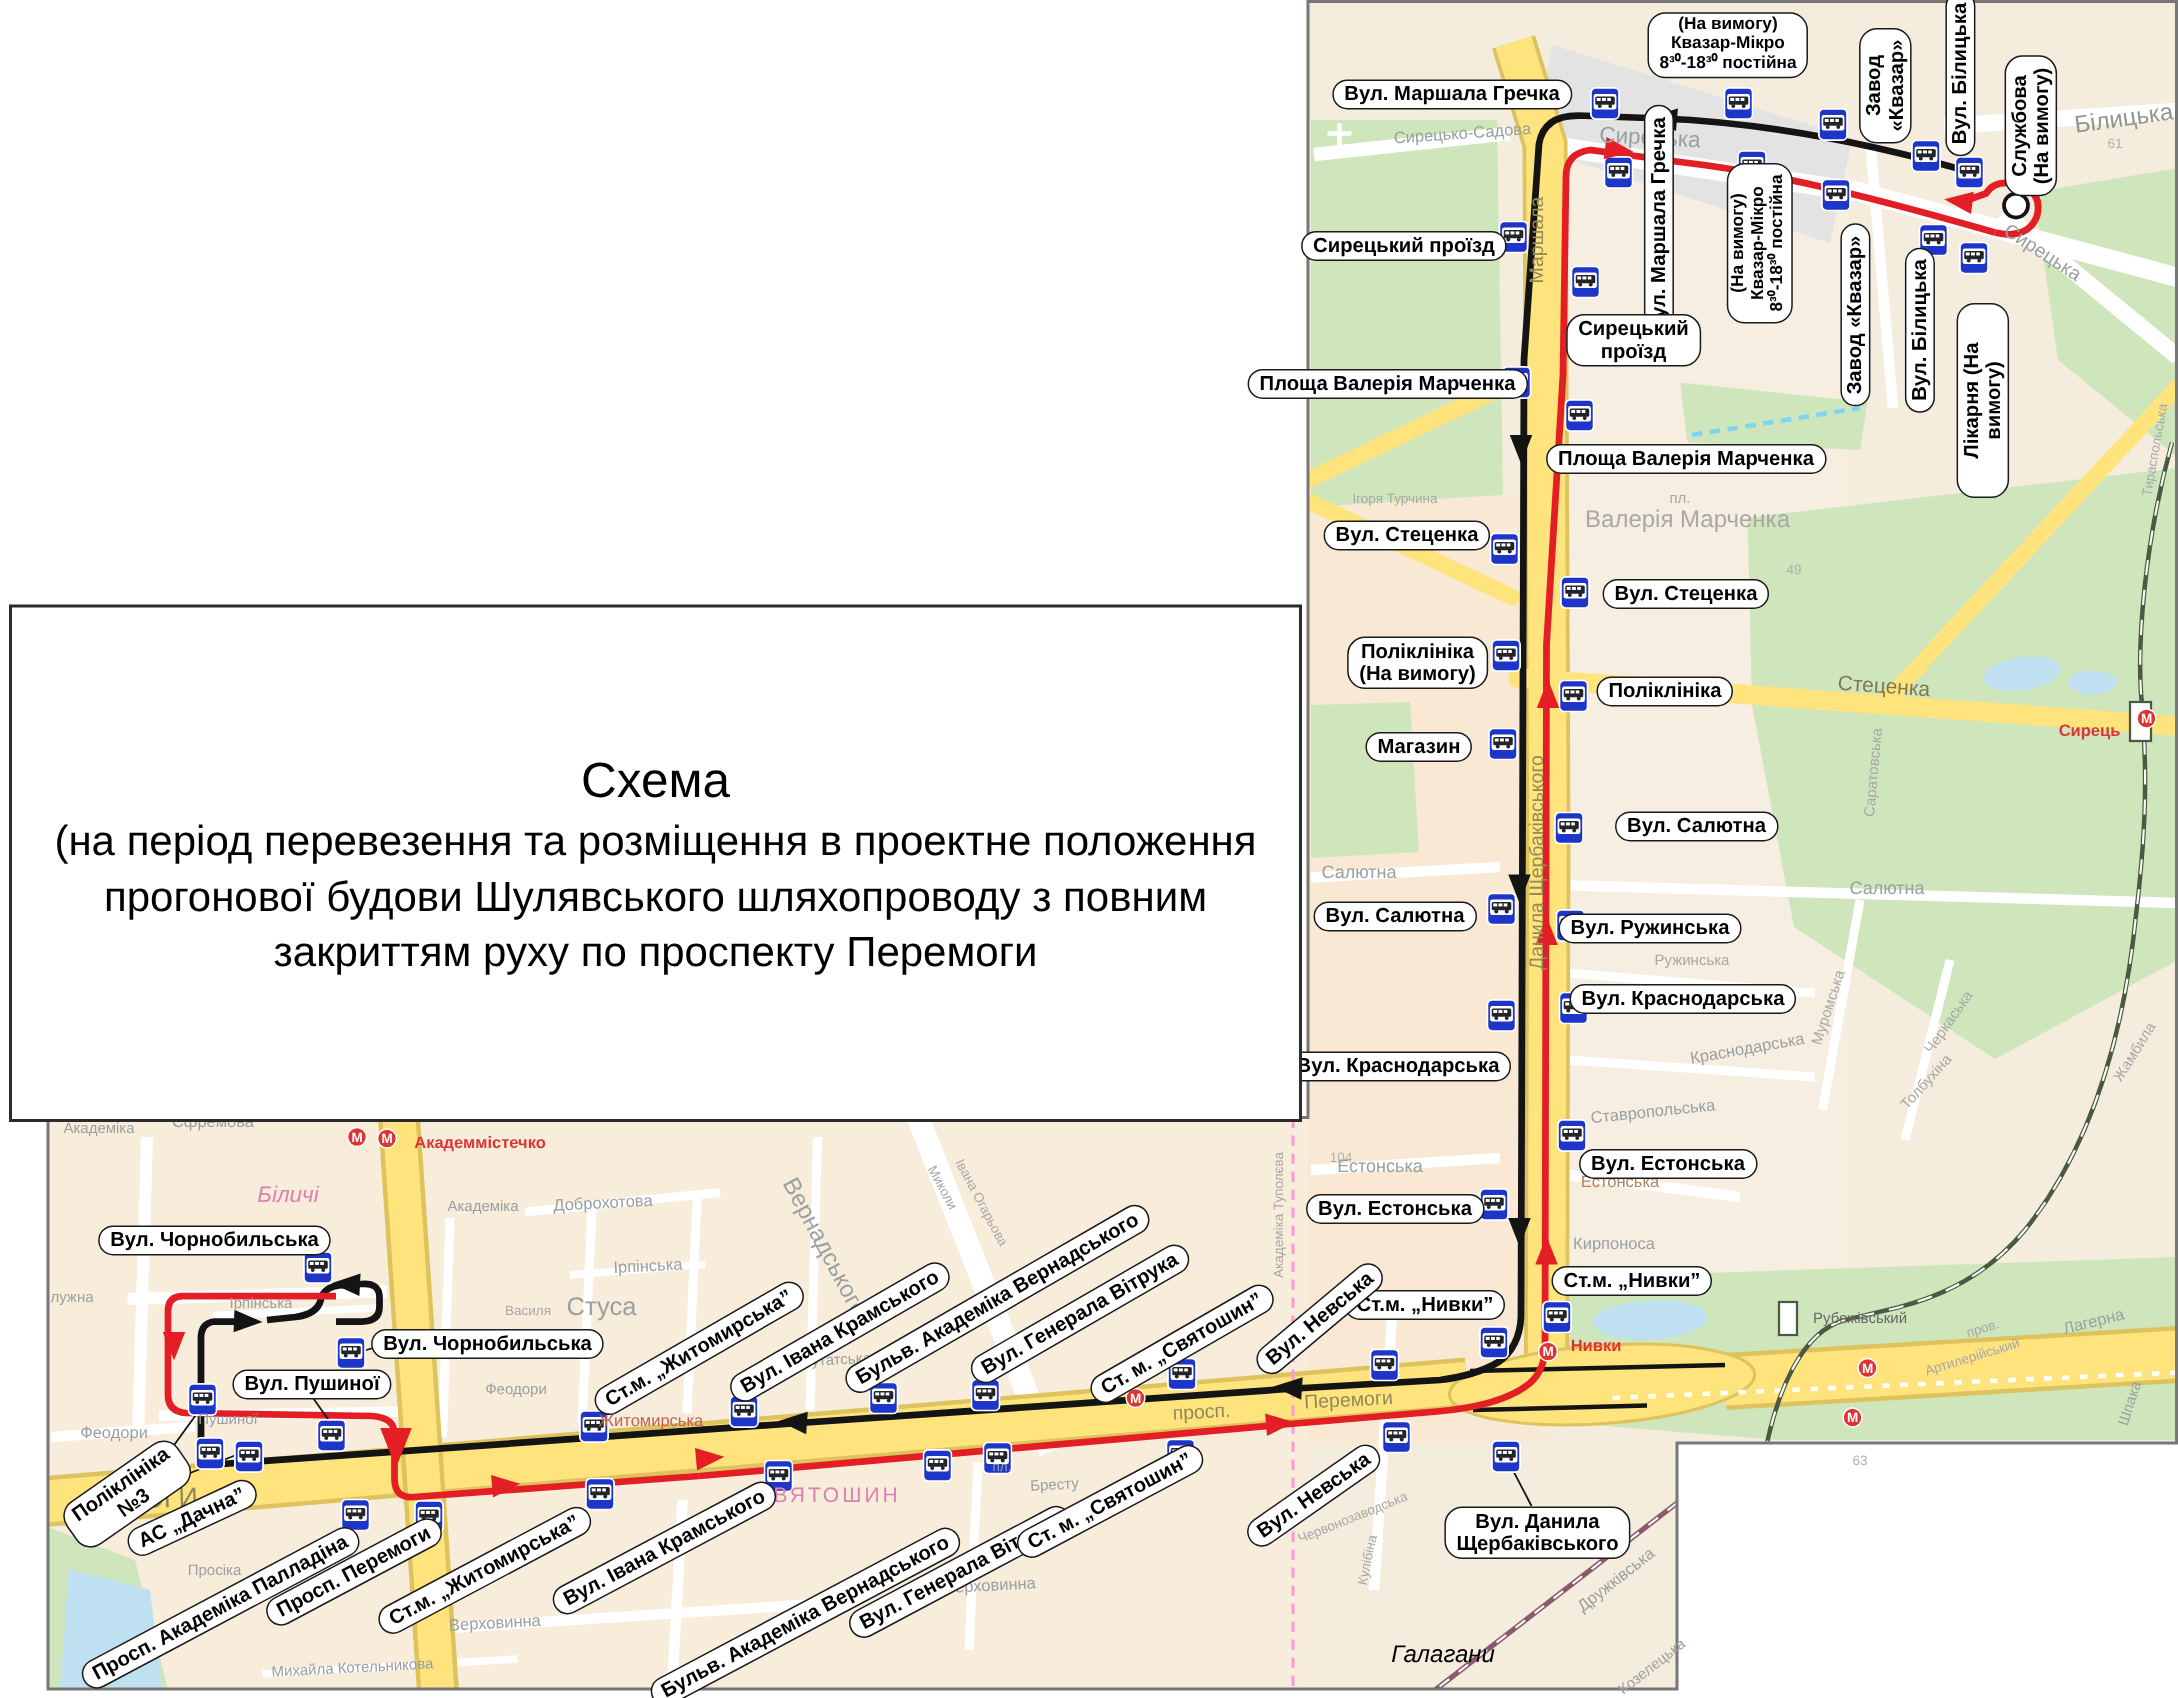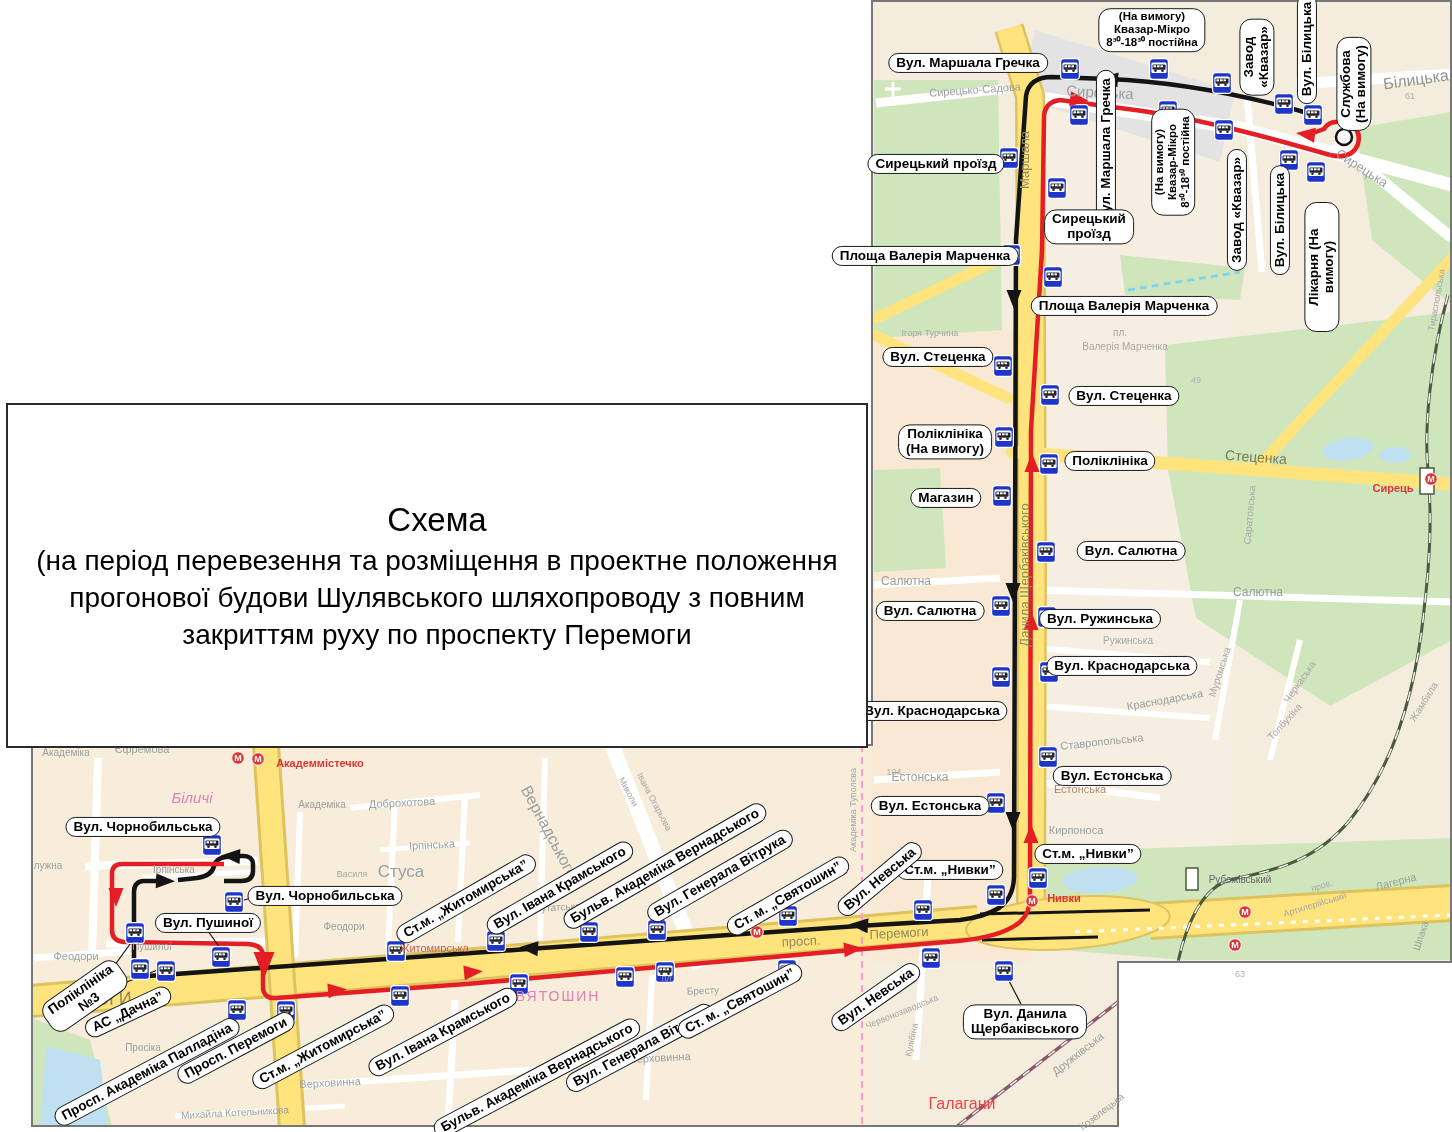--- a/index.html
+++ b/index.html
@@ -254,21 +254,21 @@
   <div id="streets-layer">
       <div class="mtext" style="left: 975px; top: 90px; transform: translate(-50%, -50%) rotate(-4deg); font-size: 11px; color: rgb(154, 160, 160);">Сирецько-Садова</div>
       <div class="mtext" style="left: 1100px; top: 92px; transform: translate(-50%, -50%) rotate(3deg); font-size: 15px; color: rgb(154, 160, 160);">Сирецька</div>
       <div class="mtext" style="left: 1362px; top: 168px; transform: translate(-50%, -50%) rotate(33deg); font-size: 13px; color: rgb(154, 160, 160);">Сирецька</div>
       <div class="mtext" style="left: 1416px; top: 80px; transform: translate(-50%, -50%) rotate(-8deg); font-size: 16px; color: rgb(143, 150, 143);">Білицька</div>
       <div class="mtext" style="left: 1024px; top: 160px; transform: translate(-50%, -50%) rotate(-90deg); font-size: 13px; color: rgb(143, 138, 90);">Маршала</div>
       <div class="mtext" style="left: 1024px; top: 575px; transform: translate(-50%, -50%) rotate(-90deg); font-size: 13px; color: rgb(143, 138, 90);">Данила Щербаківського</div>
       <div class="mtext" style="left: 1256px; top: 457px; transform: translate(-50%, -50%) rotate(4deg); font-size: 14px; color: rgb(125, 122, 78);">Стеценка</div>
       <div class="mtext" style="left: 930px; top: 333px; transform: translate(-50%, -50%) rotate(0deg); font-size: 9px; color: rgb(168, 168, 168);">Ігоря Турчина</div>
       <div class="mtext" style="left: 1120px; top: 333px; transform: translate(-50%, -50%) rotate(0deg); font-size: 10px; color: rgb(168, 168, 168);">пл.</div>
-      <div class="mtext" style="left: 1125px; top: 347px; transform: translate(-50%, -50%) rotate(0deg); font-size: 10px; color: rgb(168, 168, 168);">Валерія Марченка</div>
+      <div class="mtext" style="left: 1125px; top: 347px; transform: translate(-50%, -50%) rotate(0deg); font-size: 16px; color: rgb(168, 168, 168);">Валерія Марченка</div>
       <div class="mtext" style="left: 906px; top: 581px; transform: translate(-50%, -50%) rotate(0deg); font-size: 12px; color: rgb(154, 160, 160);">Салютна</div>
       <div class="mtext" style="left: 1258px; top: 592px; transform: translate(-50%, -50%) rotate(0deg); font-size: 12px; color: rgb(154, 160, 160);">Салютна</div>
       <div class="mtext" style="left: 1250px; top: 515px; transform: translate(-50%, -50%) rotate(-85deg); font-size: 10px; color: rgb(168, 168, 168);">Саратовська</div>
       <div class="mtext" style="left: 1128px; top: 641px; transform: translate(-50%, -50%) rotate(0deg); font-size: 10px; color: rgb(168, 168, 168);">Ружинська</div>
       <div class="mtext" style="left: 1165px; top: 700px; transform: translate(-50%, -50%) rotate(-10deg); font-size: 11px; color: rgb(154, 160, 160);">Краснодарська</div>
       <div class="mtext" style="left: 1102px; top: 742px; transform: translate(-50%, -50%) rotate(-6deg); font-size: 11px; color: rgb(154, 160, 160);">Ставропольська</div>
       <div class="mtext" style="left: 920px; top: 777px; transform: translate(-50%, -50%) rotate(0deg); font-size: 12px; color: rgb(154, 160, 160);">Естонська</div>
       <div class="mtext" style="left: 1080px; top: 789px; transform: translate(-50%, -50%) rotate(0deg); font-size: 11px; color: rgb(181, 130, 90);">Естонська</div>
       <div class="mtext" style="left: 1076px; top: 830px; transform: translate(-50%, -50%) rotate(0deg); font-size: 11px; color: rgb(154, 160, 160);">Кирпоноса</div>
       <div class="mtext" style="left: 1064px; top: 898px; transform: translate(-50%, -50%) rotate(0deg); font-size: 11px; color: rgb(224, 52, 52); font-weight: bold;">Нивки</div>
@@ -308,21 +308,21 @@
       <div class="mtext" style="left: 660px; top: 1058px; transform: translate(-50%, -50%) rotate(-3deg); font-size: 11px; color: rgb(154, 160, 160);">Верховинна</div>
       <div class="mtext" style="left: 235px; top: 1113px; transform: translate(-50%, -50%) rotate(-3deg); font-size: 10px; color: rgb(154, 160, 160);">Михайла Котельникова</div>
       <div class="mtext" style="left: 143px; top: 1048px; transform: translate(-50%, -50%) rotate(0deg); font-size: 10px; color: rgb(154, 160, 160);">Просіка</div>
       <div class="mtext" style="left: 76px; top: 956px; transform: translate(-50%, -50%) rotate(0deg); font-size: 11px; color: rgb(154, 160, 160);">Феодори</div>
       <div class="mtext" style="left: 344px; top: 927px; transform: translate(-50%, -50%) rotate(0deg); font-size: 10px; color: rgb(154, 160, 160);">Феодори</div>
       <div class="mtext" style="left: 152px; top: 947px; transform: translate(-50%, -50%) rotate(0deg); font-size: 10px; color: rgb(154, 160, 160);">Пушиної</div>
       <div class="mtext" style="left: 174px; top: 870px; transform: translate(-50%, -50%) rotate(0deg); font-size: 10px; color: rgb(154, 160, 160);">Ірпінська</div>
       <div class="mtext" style="left: 48px; top: 866px; transform: translate(-50%, -50%) rotate(0deg); font-size: 10px; color: rgb(154, 160, 160);">лужна</div>
       <div class="mtext" style="left: 703px; top: 991px; transform: translate(-50%, -50%) rotate(-3deg); font-size: 10px; color: rgb(154, 160, 160);">Бресту</div>
       <div class="mtext" style="left: 668px; top: 978px; transform: translate(-50%, -50%) rotate(0deg); font-size: 9px; color: rgb(154, 160, 160);">пл.</div>
-      <div class="mtext" style="left: 962px; top: 1104px; transform: translate(-50%, -50%) rotate(0deg); font-size: 16px; color: #ef4444; ">Галагани</div>
+      <div class="mtext" style="left: 962px; top: 1104px; transform: translate(-50%, -50%) rotate(0deg); font-size: 16px; color: #000000; font-style: italic;">Галагани</div>
       <div class="mtext" style="left: 902px; top: 1012px; transform: translate(-50%, -50%) rotate(-22deg); font-size: 9px; color: rgb(168, 168, 168);">Червонозаводська</div>
       <div class="mtext" style="left: 912px; top: 1040px; transform: translate(-50%, -50%) rotate(-78deg); font-size: 9px; color: rgb(168, 168, 168);">Кулібіна</div>
       <div class="mtext" style="left: 1078px; top: 1054px; transform: translate(-50%, -50%) rotate(-38deg); font-size: 11px; color: rgb(154, 160, 160);">Дружківська</div>
       <div class="mtext" style="left: 1102px; top: 1112px; transform: translate(-50%, -50%) rotate(-38deg); font-size: 10px; color: rgb(154, 160, 160);">Козелецька</div>
       <div class="mtext" style="left: 853px; top: 810px; transform: translate(-50%, -50%) rotate(-90deg); font-size: 9px; color: rgb(168, 168, 168);">Академіка Туполєва</div>
       <div class="mtext" style="left: 106px; top: 999px; transform: translate(-50%, -50%) rotate(-2deg); font-size: 18px; color: rgb(143, 138, 90);">МОГИ</div>
     </div>
   <div id="labels-layer">
       <div class="mlabel" style="left: 968px; top: 63px; transform: translate(-50%, -50%) rotate(0deg);">Вул. Маршала Гречка</div>
       <div class="mlabel" style="left: 936px; top: 164px; transform: translate(-50%, -50%) rotate(0deg);">Сирецький проїзд</div>

